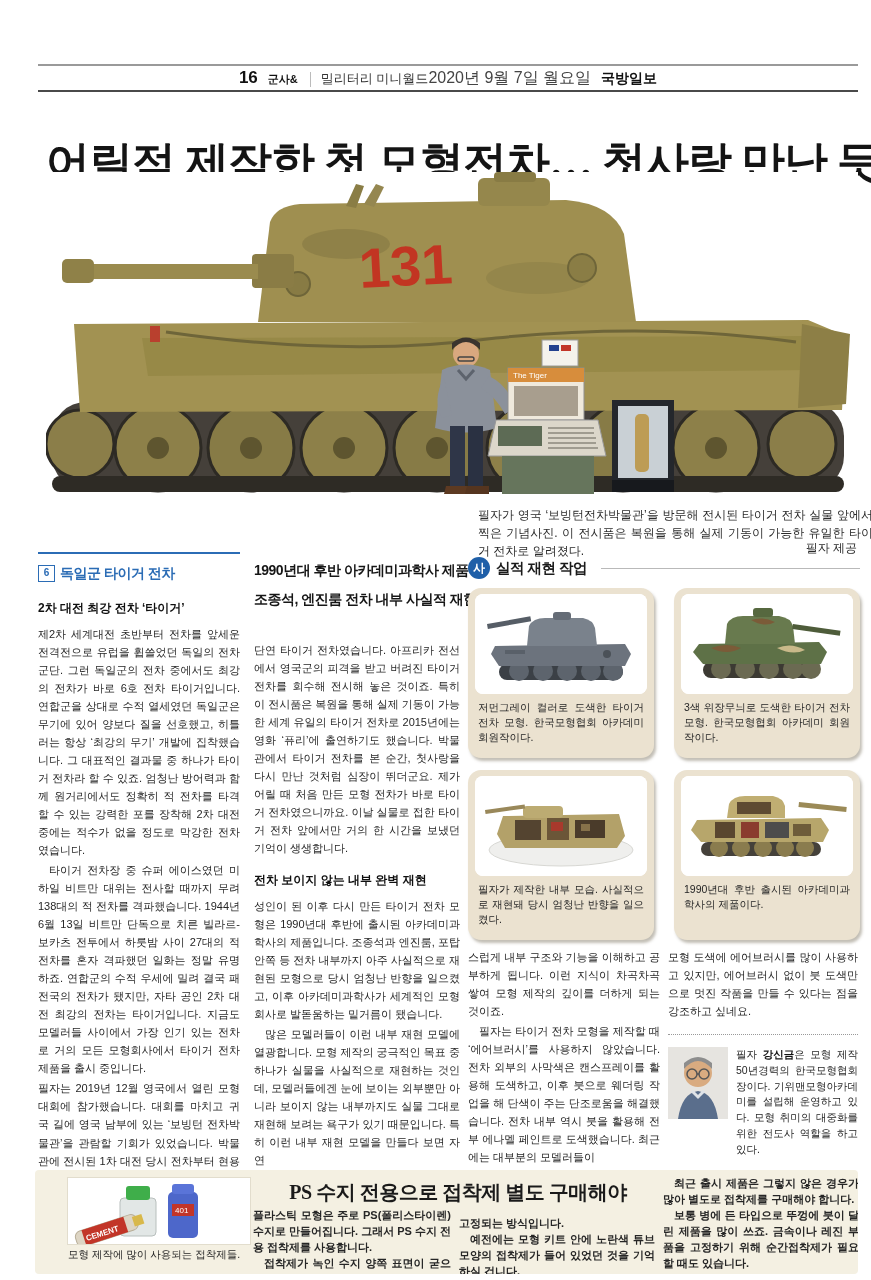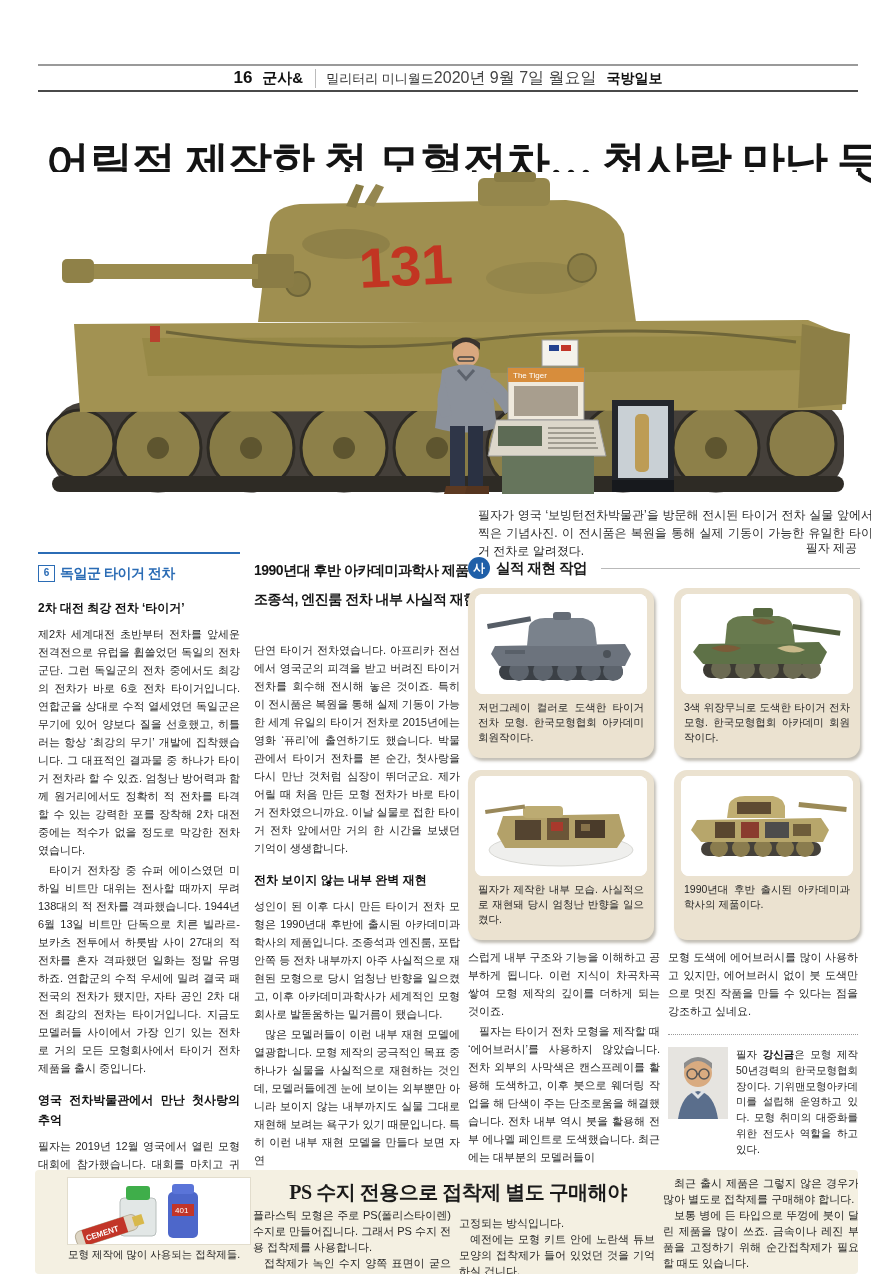--- a/index.html
+++ b/index.html
@@ -7,21 +7,21 @@
     position:relative;width:871px;height:1280px;background:#ffffff;
     margin:0 auto;overflow:hidden;
     font-family:"Liberation Sans","DejaVu Sans",sans-serif;color:#222;
   }
   
   .ph-rule-top{position:absolute;left:38px;right:13px;top:64px;height:2px;background:#9a9a9a;}
   .ph-rule-bot{position:absolute;left:38px;right:13px;top:90px;height:2px;background:#4a4a4a;}
   .pageheader{position:absolute;left:38px;right:13px;top:68px;height:20px;display:flex;justify-content:center;align-items:center;}
   .ph-left{display:flex;align-items:baseline;gap:10px;}
   .ph-num{font-size:17px;font-weight:bold;color:#111;}
-  .ph-section{font-size:15px;font-weight:bold;color:#111;border-right:1px solid #bbb;padding-right:12px;}
+  .ph-section{font-size:11px;font-weight:bold;color:#111;border-right:1px solid #bbb;padding-right:12px;}
   .ph-sub{font-size:13px;color:#333;}
   .ph-right{display:flex;align-items:baseline;gap:10px;}
   .ph-date{font-size:16px;color:#444;}
   .ph-paper{font-size:14px;font-weight:bold;color:#111;}
   
   .headline{
     position:absolute;left:46px;top:104px;width:790px;
     font-family:"Liberation Serif","DejaVu Serif",serif;
     font-size:44px;font-weight:bold;color:#141414;letter-spacing:-1px;white-space:nowrap;
   }
@@ -76,21 +76,21 @@
     position:absolute;left:35px;top:1170px;width:823px;height:104px;
     background:#f4f0e2;border-radius:4px;overflow:hidden;
   }
   .glue-photo{position:absolute;left:33px;top:8px;width:182px;height:66px;background:#fff;box-shadow:0 0 0 1px #e2ddcd;}
   .glue-photo svg{width:100%;height:100%;display:block;}
   .glue-cap{position:absolute;left:33px;top:78px;width:200px;font-size:10.5px;color:#262626;}
   .bottom-headline{
     position:absolute;left:218px;top:9px;width:410px;text-align:center;
     font-family:"Liberation Serif","DejaVu Serif",serif;font-size:20px;font-weight:bold;color:#1a1a1a;letter-spacing:-0.5px;
   }
-  .bcol{position:absolute;font-size:11px;line-height:1.45;color:#262626;text-align:justify;}
+  .bcol{position:absolute;font-size:11px;line-height:1.45;color:#262626;text-align:justify;font-weight:bold;}
   .bcol p{margin:0;}
   .bcol p.ind{text-indent:11px;}
 </style>
 </head>
 <body>
 
 <div class="page">
 
   <div class="ph-rule-top"></div>
   <div class="pageheader">
@@ -208,21 +208,20 @@
 
   <div class="col" style="left:38px;top:552px;width:202px;">
     <div class="col-rule"></div>
     <div class="sec-tag">
       <span class="tag-box">6</span>
       <span class="tag-label">독일군 타이거 전차</span>
     </div>
     <h3>2차 대전 최강 전차 ‘타이거’</h3>
     <p>제2차 세계대전 초반부터 전차를 앞세운 전격전으로 유럽을 휩쓸었던 독일의 전차 군단. 그런 독일군의 전차 중에서도 최강의 전차가 바로 6호 전차 타이거입니다. 연합군을 상대로 수적 열세였던 독일군은 무기에 있어 양보다 질을 선호했고, 히틀러는 항상 ‘최강의 무기’ 개발에 집착했습니다. 그 대표적인 결과물 중 하나가 타이거 전차라 할 수 있죠. 엄청난 방어력과 함께 원거리에서도 정확히 적 전차를 타격할 수 있는 강력한 포를 장착해 2차 대전 중에는 적수가 없을 정도로 막강한 전차였습니다.</p>
     <p class="ind">타이거 전차장 중 슈퍼 에이스였던 미하일 비트만 대위는 전사할 때까지 무려 138대의 적 전차를 격파했습니다. 1944년 6월 13일 비트만 단독으로 치른 빌라르-보카츠 전투에서 하룻밤 사이 27대의 적 전차를 혼자 격파했던 일화는 정말 유명하죠. 연합군의 수적 우세에 밀려 결국 패전국의 전차가 됐지만, 자타 공인 2차 대전 최강의 전차는 타이거입니다. 지금도 모델러들 사이에서 가장 인기 있는 전차로 거의 모든 모형회사에서 타이거 전차 제품을 출시 중입니다.</p>
-    <h3>영국 전차박물관에서 만난 첫사랑의 추억</h3>
     <p>필자는 2019년 12월 영국에서 열린 모형대회에 참가했습니다. 대회를 마치고 귀국 길에 영국 남부에 있는 ‘보빙턴 전차박물관’을 관람할 기회가 있었습니다. 박물관에 전시된 1차 대전 당시 전차부터 현용 전차까지 수많은 전차 중에서도 가장 눈길을 끈 것은</p>
   </div>
 
   <div class="col" style="left:254px;top:552px;width:206px;">
     <div class="quote">
       <div>1990년대 후반 아카데미과학사 제품</div>
       <div>조종석, 엔진룸 전차 내부 사실적 재현</div>
     </div>
     <p>단연 타이거 전차였습니다. 아프리카 전선에서 영국군의 피격을 받고 버려진 타이거 전차를 회수해 전시해 놓은 것이죠. 특히 이 전시품은 복원을 통해 실제 기동이 가능한 세계 유일의 타이거 전차로 2015년에는 영화 ‘퓨리’에 출연하기도 했습니다. 박물관에서 타이거 전차를 본 순간, 첫사랑을 다시 만난 것처럼 심장이 뛰더군요. 제가 어릴 때 처음 만든 모형 전차가 바로 타이거 전차였으니까요. 이날 실물로 접한 타이거 전차 앞에서만 거의 한 시간을 보냈던 기억이 생생합니다.</p>
     <h3>전차 보이지 않는 내부 완벽 재현</h3>

